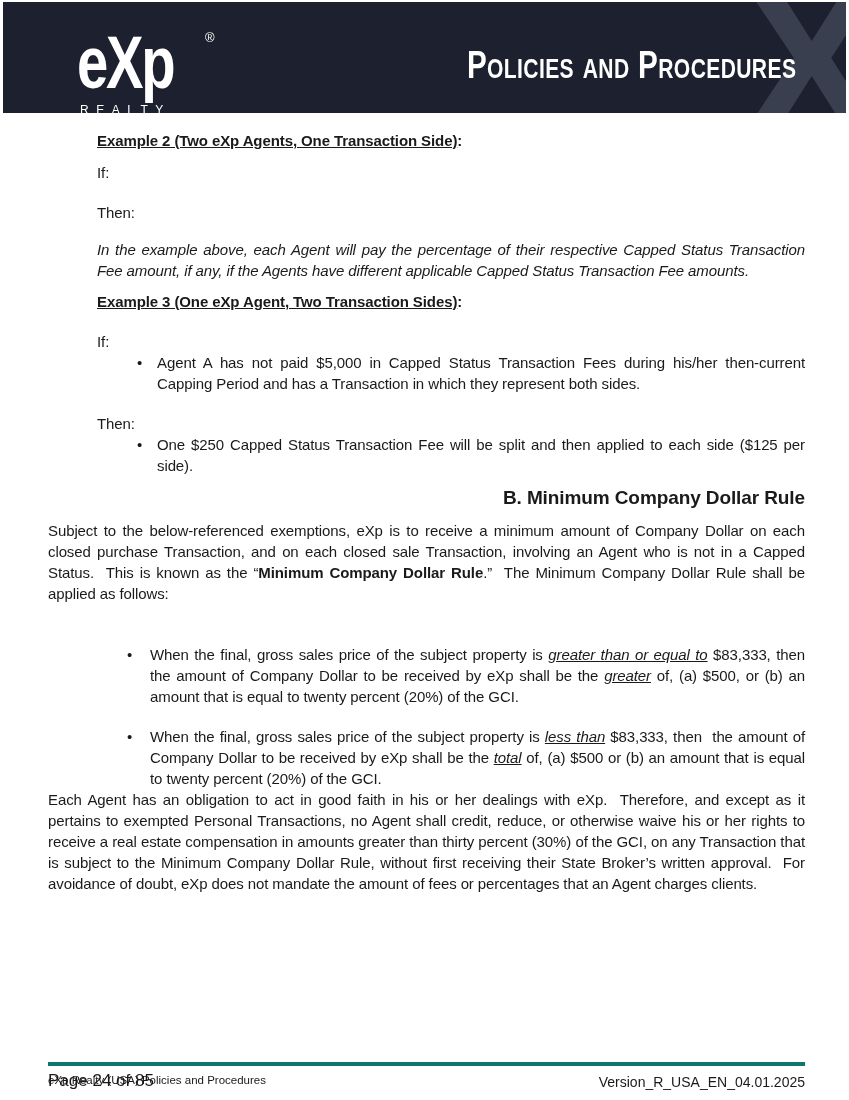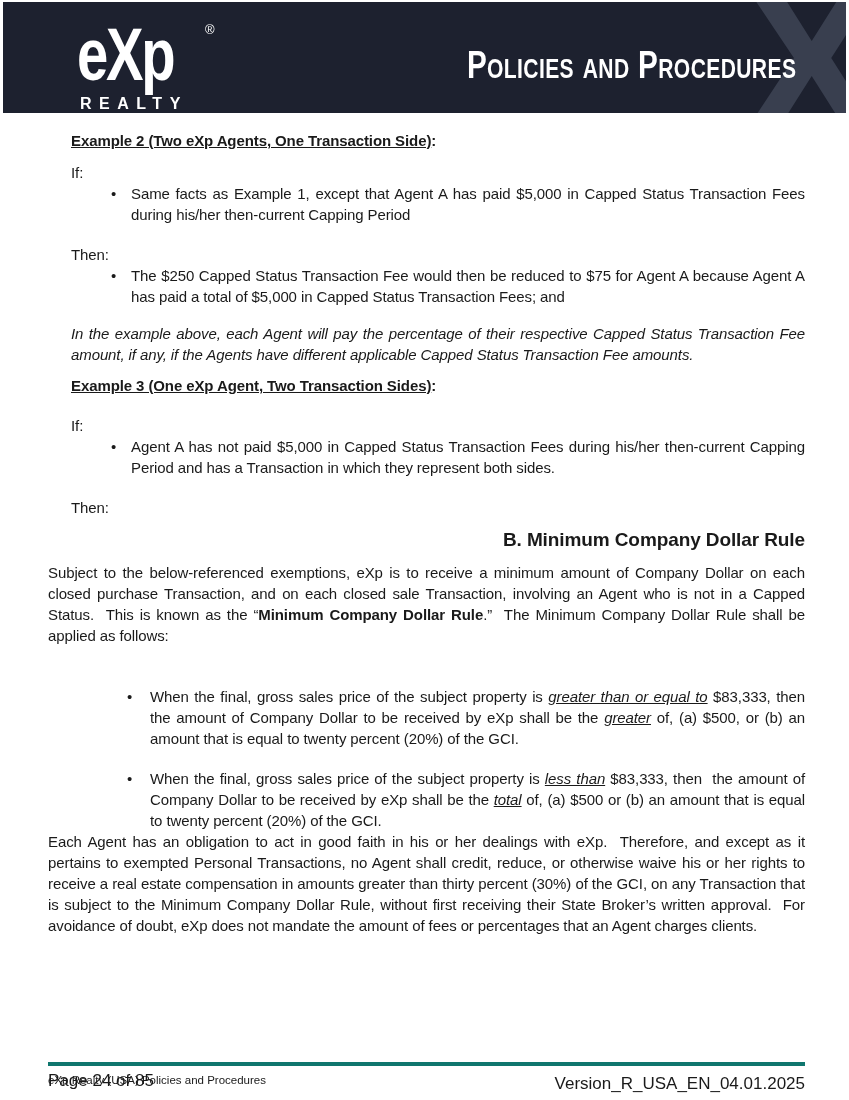--- a/index.html
+++ b/index.html
@@ -27,21 +27,21 @@
     right: -34px; top: -44px;
     font-size: 205px;
     font-weight: 700;
     line-height: 1;
     color: #393f4f;
     letter-spacing: 0;
     user-select: none;
   }
   .logo {
     position: absolute;
-    left: 74px; top: 16px;
+    left: 74px; top: 24px;
     width: 160px; height: 100px;
     color: #ffffff;
   }
   .logo-wordmark {
     display: inline-block;
     font-size: 74px;
     font-weight: 700;
     line-height: 1;
     letter-spacing: -3px;
     transform: scaleX(0.76);
@@ -50,22 +50,22 @@
   }
   .logo-reg {
     position: absolute;
     left: 128px; top: 4px;
     font-size: 13px;
     font-weight: 400;
   }
   .logo-sub {
     position: absolute;
     left: 3px; top: 77px;
-    font-size: 16px;
-    font-weight: 700;
+    font-size: 12px;
+    font-weight: 400;
     letter-spacing: 7.5px;
     white-space: nowrap;
   }
   .header-title {
     position: absolute;
     right: 50px; top: 42px;
     font-size: 38px;
     font-weight: 700;
     font-variant: small-caps;
     color: #ffffff;
@@ -81,21 +81,21 @@
     top: 117px; left: 48px; right: 44px;
     font-size: 15px;
     line-height: 21px;
     letter-spacing: -0.1px;
   }
   .par { text-align: justify; }
   .seg-b  { font-weight: 700; }
   .seg-bu { font-weight: 700; text-decoration: underline; }
   .seg-iu { font-style: italic; text-decoration: underline; }
 
-  .ex-block { margin-left: 23px; }
+  .ex-block { margin-left: 49px; }
   .ex-heading {
     font-size: 15px;
     font-weight: 700;
     margin-top: 13px;
     margin-bottom: 11px;
   }
   .ex-heading-3 { margin-top: 10px; margin-bottom: 19px; }
   .iflabel { margin: 0; }
   .thenlabel { margin-top: 19px; }
   .bullets { margin-left: 40px; }
@@ -133,21 +133,21 @@
     position: absolute; left: 0; top: 8px;
     font-size: 11.5px;
   }
   .footer-center {
     position: absolute; left: 0; right: 0; top: 5px;
     text-align: left;
     font-size: 17px;
   }
   .footer-right {
     position: absolute; right: 0; top: 8px;
-    font-size: 17px;
+    font-size: 14px;
   }
 </style>
 </head>
 <body>
 
 <div class="page">
 
   <div class="header" style="background: rgb(29, 33, 47);">
     <span class="x-watermark" style="color: rgb(57, 63, 79);">X</span>
     <div class="logo">
@@ -156,46 +156,42 @@
       <span class="logo-sub">REALTY</span>
     </div>
     <div class="header-title">Policies and Procedures</div>
   </div>
 
   <div class="content">
 
     <div class="ex-block">
       <h3 class="ex-heading"><span class="seg-bu">Example 2 (Two eXp Agents, One Transaction Side)</span><span class="seg-b">:</span></h3>
       <p class="iflabel">If:</p>
-      <div class="bullets">
-        <div class="brow">
-          <span class="bdot"></span>
-          <div class="btext">Same facts as Example 1, except that Agent A has paid $5,000 in Capped Status Transaction Fees during his/her then-current Capping Period</div>
-        </div>
-      </div>
       <p class="iflabel thenlabel">Then:</p>
       <div class="bullets">
-        <div class="brow">
-          <span class="bdot"></span>
-          <div class="btext">The $250 Capped Status Transaction Fee would then be reduced to $75 for Agent A because Agent A has paid a total of $5,000 in Capped Status Transaction Fees; and</div>
-        </div>
       </div>
       <p class="par ex-closing">In the example above, each Agent will pay the percentage of their respective Capped Status Transaction Fee amount, if any, if the Agents have different applicable Capped Status Transaction Fee amounts.</p>
     </div>
 
     <div class="ex-block">
       <h3 class="ex-heading ex-heading-3"><span class="seg-bu">Example 3 (One eXp Agent, Two Transaction Sides)</span><span class="seg-b">:</span></h3>
       <p class="iflabel ex3-gap">If:</p>
       <div class="bullets">
         <div class="brow">
           <span class="bdot"></span>
           <div class="btext">Agent A has not paid $5,000 in Capped Status Transaction Fees during his/her then-current Capping Period and has a Transaction in which they represent both sides.</div>
         </div>
       </div>
       <p class="iflabel thenlabel">Then:</p>
+      <div class="bullets">
+        <div class="brow">
+          <span class="bdot"></span>
+          <div class="btext">One $250 Capped Status Transaction Fee will be split and then applied to each side ($125 per side).</div>
+        </div>
+      </div>
     </div>
 
     <div>
       <h2 class="b-heading">B. Minimum Company Dollar Rule</h2>
       <p class="par b-intro"><span>Subject to the below-referenced exemptions, eXp is to receive a minimum amount of Company Dollar on each closed purchase Transaction, and on each closed sale Transaction, involving an Agent who is not in a Capped Status.&nbsp; This is known as the “</span><span class="seg-b">Minimum Company Dollar Rule</span><span>.”&nbsp; The Minimum Company Dollar Rule shall be applied as follows:</span></p>
       <div class="bullets b-bullets">
         <div class="brow b-bullet-1">
           <span class="bdot"></span>
           <div class="btext"><span>When the final, gross sales price of the subject property is </span><span class="seg-iu">greater than or equal to</span><span> $83,333, then the amount of Company Dollar to be received by eXp shall be the </span><span class="seg-iu">greater</span><span> of, (a) $500, or (b) an amount that is equal to twenty percent (20%) of the GCI.</span></div>
         </div>

